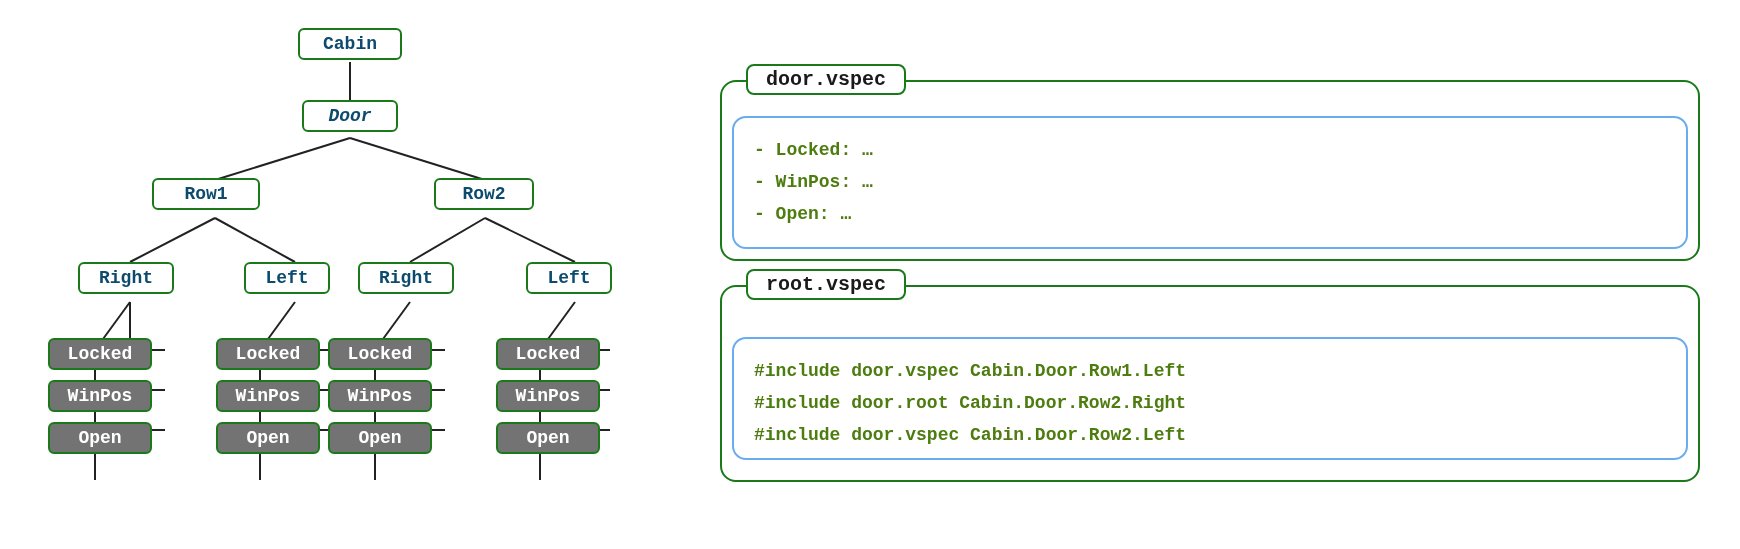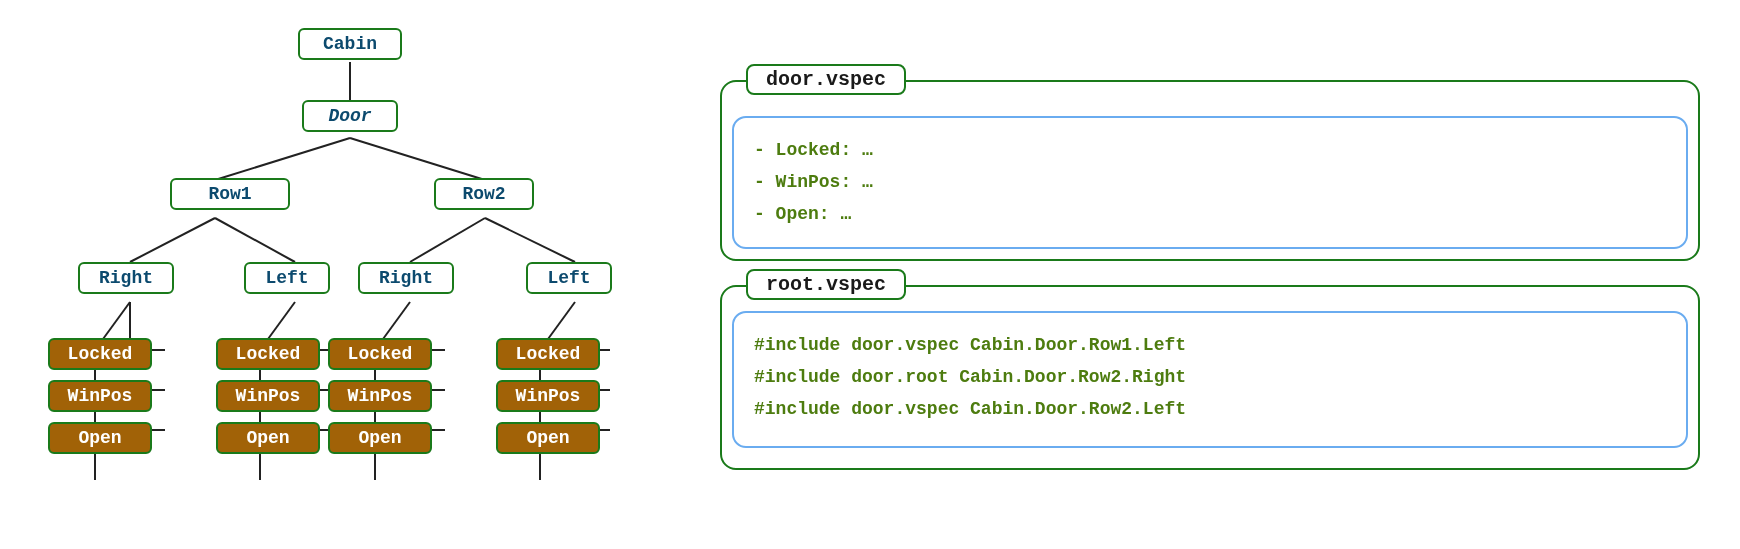--- a/index.html
+++ b/index.html
@@ -29,21 +29,21 @@
       border-radius: 6px;
       background: #fff;
       color: #0c4a6e;
       font-size: 18px;
       font-weight: 600;
       padding: 4px 14px;
       white-space: nowrap;
     }
 
     .tree-node.filled {
-      background: #a16207;
+      background: #737373;
       color: #fff;
     }
 
     
     .tree-canvas {
       position: relative;
       width: 620px;
       height: 510px;
     }
 
@@ -156,21 +156,21 @@
     </svg>
 
     <div class="tree-node" style="left:258px; top:8px; width:104px;">
       <span>Cabin</span>
     </div>
 
     <div class="tree-node" style="left:262px; top:80px; width:96px;font-style:italic;">
       <span>Door</span>
     </div>
 
-    <div class="tree-node" style="left:130px; top:158px; width:120px;">
+    <div class="tree-node" style="left:112px; top:158px; width:108px;">
       <span>Row1</span>
     </div>
 
     <div class="tree-node" style="left:394px; top:158px; width:100px;">
       <span>Row2</span>
     </div>
 
     <div class="tree-node" style="left:38px; top:242px; width:96px;">
       <span>Right</span>
     </div>
@@ -241,21 +241,21 @@
 
   <div class="spec-panel" style="padding-top: 18px; flex: 0 0 auto;">
     <div class="spec-panel-title">door.vspec</div>
     <div class="spec-panel-body">
       <span class="line bold">- Locked: …</span>
       <span class="line bold">- WinPos: …</span>
       <span class="line bold">- Open: …</span>
     </div>
   </div>
 
-  <div class="spec-panel" style="padding-top: 8px; flex: 1;">
+  <div class="spec-panel" style="padding-top: 34px; flex: 1;">
     <div class="spec-panel-title">root.vspec</div>
     <div class="spec-panel-body" style="height: calc(100% - 36px);">
       <span class="line bold">#include door.vspec Cabin.Door.Row1.Left</span>
       <span class="line bold">#include door.root Cabin.Door.Row2.Right</span>
       <span class="line bold">#include door.vspec Cabin.Door.Row2.Left</span>
     </div>
   </div>
 
 </div>
 

